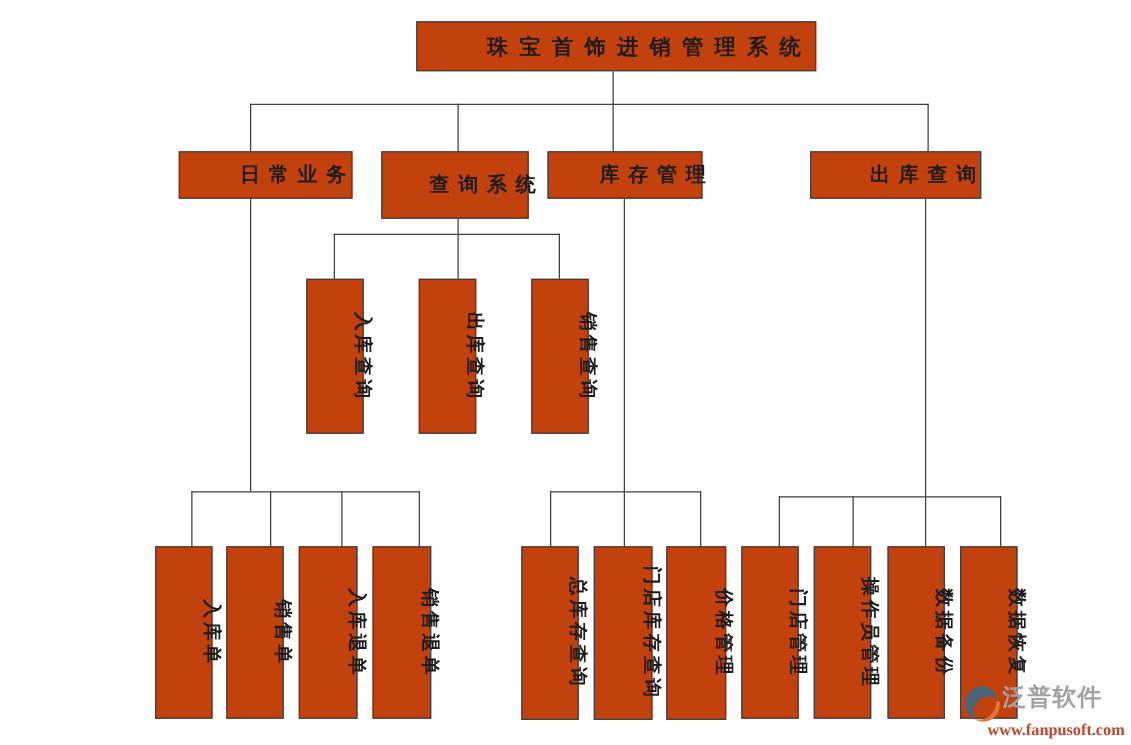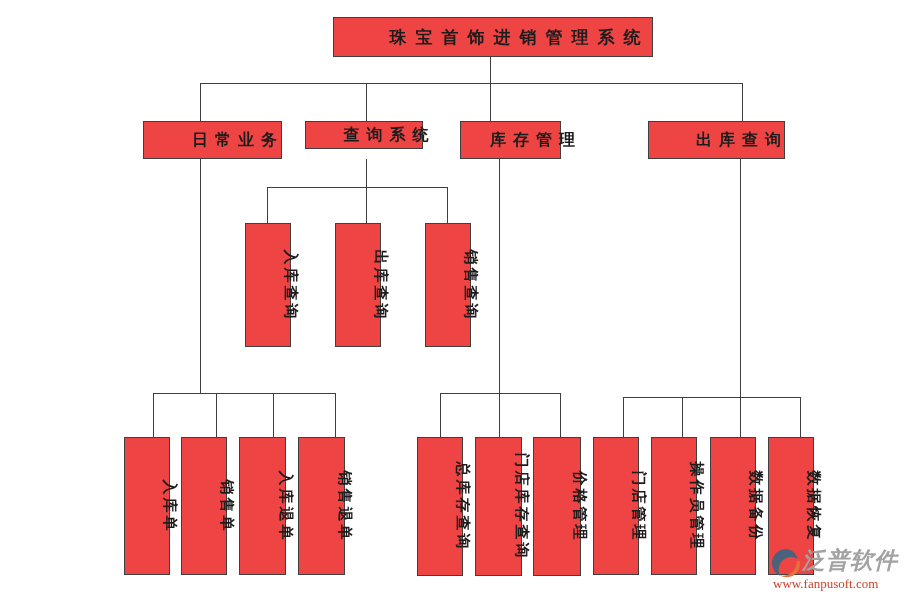--- a/index.html
+++ b/index.html
@@ -20,21 +20,21 @@
   #stage{
     position:relative;
     width:905px;height:596px;
     background:var(--bg);
     overflow:hidden;
   }
   .node,.vnode{
     position:absolute;
     box-sizing:border-box;
     border:1px solid var(--box-border);
-    background:#ef4444;
+    background:#c2410c;
     display:flex;align-items:center;justify-content:center;
     color:var(--text);
     padding-left:44px;
   }
   .node .label{
     font-weight:bold;
     font-size:16px;
     letter-spacing:7px;
     text-indent:7px;
     white-space:nowrap;
@@ -55,29 +55,28 @@
   .vline{position:absolute;width:1px;background:var(--line);}
   #watermark{
     position:absolute;
     left:769px;top:544px;
     width:134px;height:50px;
     z-index:5;
   }
   #wm-logo{position:absolute;left:2px;top:4px;}
   #wm-brand{
     position:absolute;left:33px;top:1px;
-    font-size:23px;font-weight:bold;
+    font-size:19px;font-weight:bold;
     color:var(--wm-gray);
     letter-spacing:1px;
     white-space:nowrap;
-    font-style:italic;
   }
   #wm-url{
-    position:absolute;left:4px;top:32px;
-    font-size:13px;font-weight:normal;
+    position:absolute;left:21px;top:32px;
+    font-size:13px;font-weight:bold;
     color:var(--wm-red);
     white-space:nowrap;
   }
   .logo-dark{fill:var(--logo-dark);}
   .logo-orange{fill:var(--logo-orange);}
 </style>
 </head>
 <body>
 
 <div id="stage">
@@ -112,24 +111,24 @@
   <div class="vline" style="left:740px;top:397px;height:40px"></div>
   <div class="vline" style="left:800px;top:397px;height:40px"></div>
 
   <div class="node root" style="left:333px;top:17px;width:320px;height:40px">
     <span class="label">珠宝首饰进销管理系统</span>
   </div>
 
   <div class="node" style="left:143px;top:121px;width:139px;height:38px">
     <span class="label">日常业务</span>
   </div>
-  <div class="node" style="left:305px;top:121px;width:118px;height:28px">
+  <div class="node" style="left:305px;top:121px;width:118px;height:54px">
     <span class="label">查询系统</span>
   </div>
-  <div class="node" style="left:460px;top:121px;width:101px;height:38px">
+  <div class="node" style="left:438px;top:121px;width:124px;height:38px">
     <span class="label">库存管理</span>
   </div>
   <div class="node" style="left:648px;top:121px;width:137px;height:38px">
     <span class="label">出库查询</span>
   </div>
 
   <div class="vnode" style="left:245px;top:223px;width:44px;height:124px">
     <span class="vtext">入库查询</span>
   </div>
   <div class="vnode" style="left:335px;top:223px;width:44px;height:124px">

